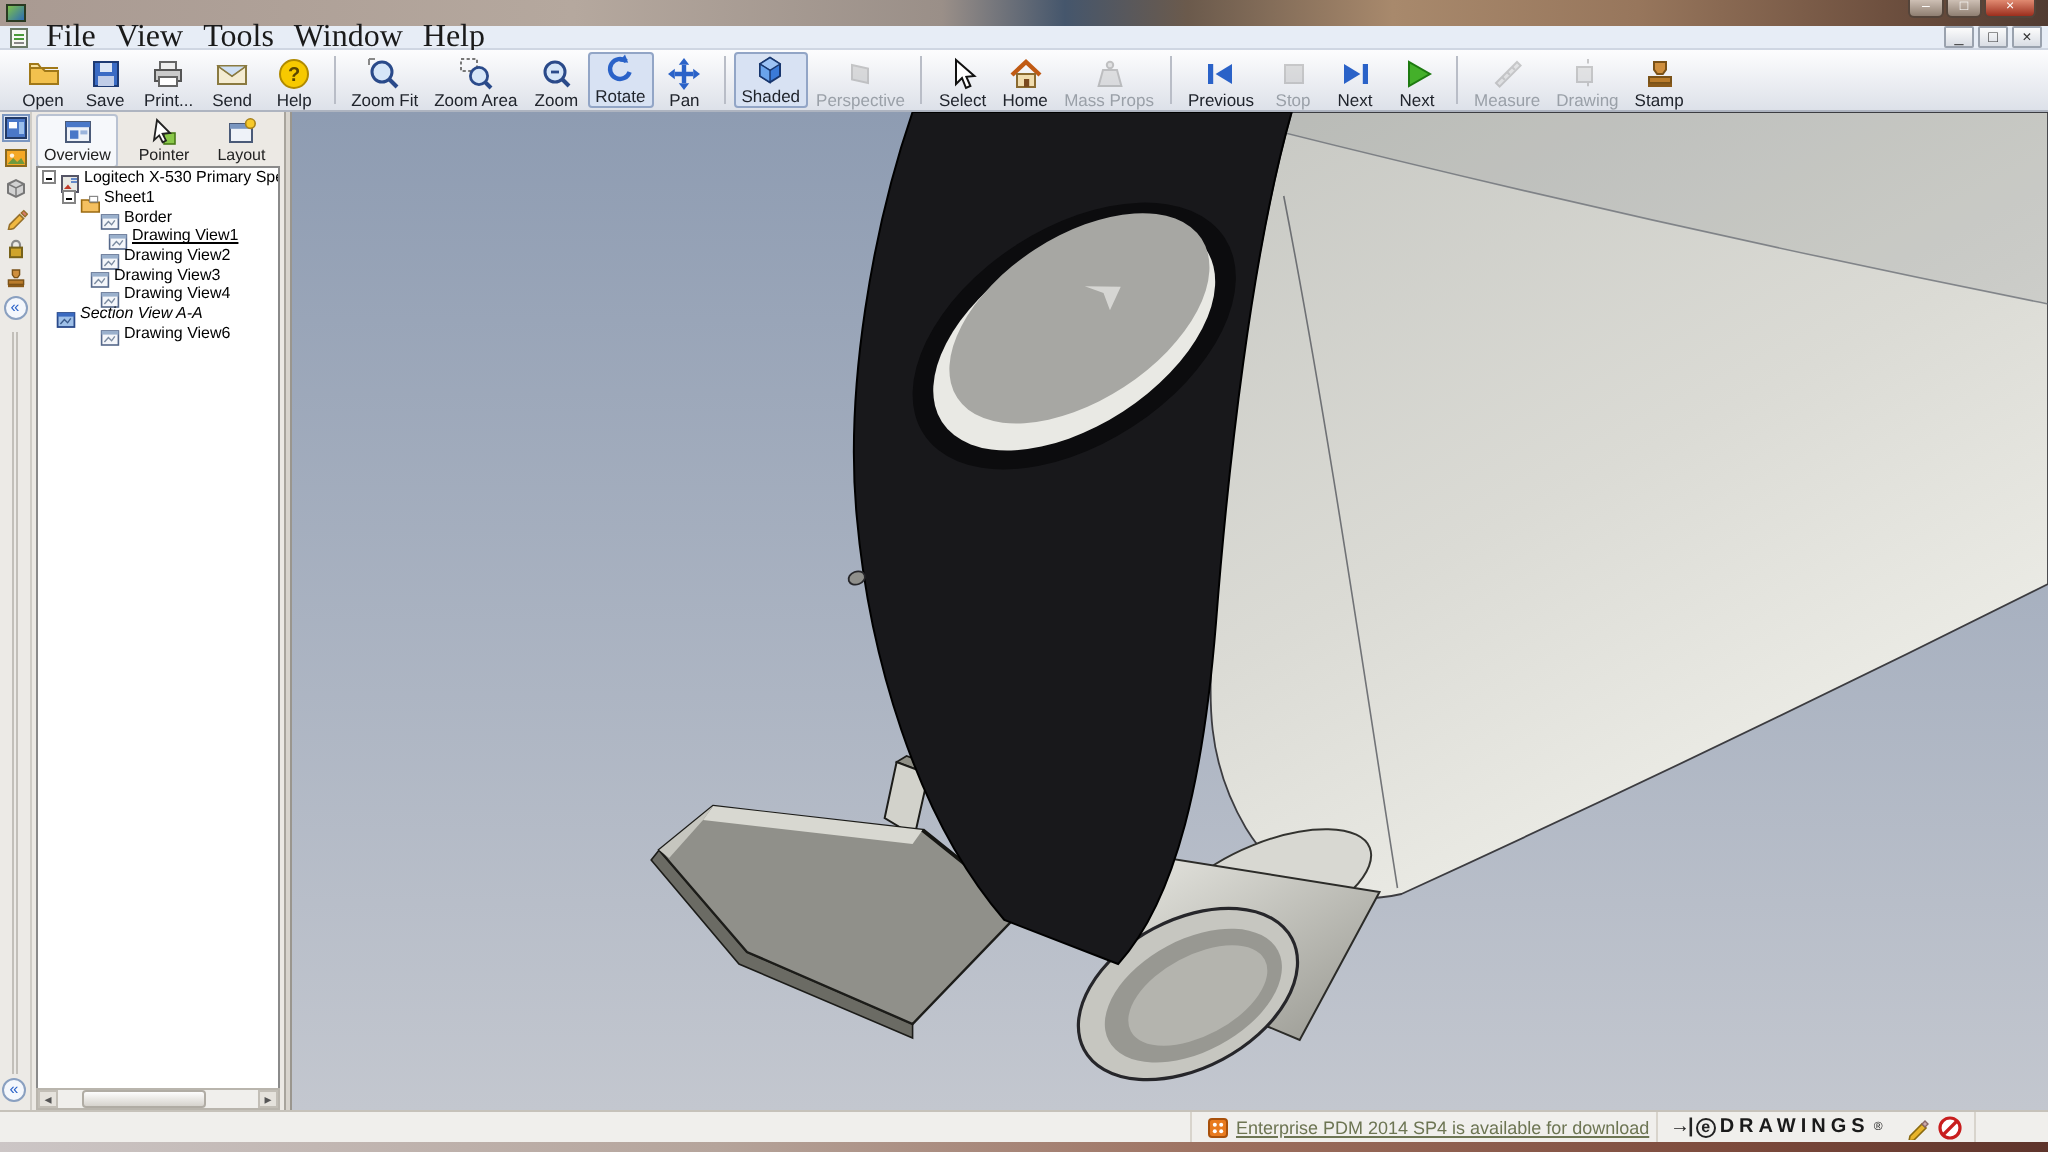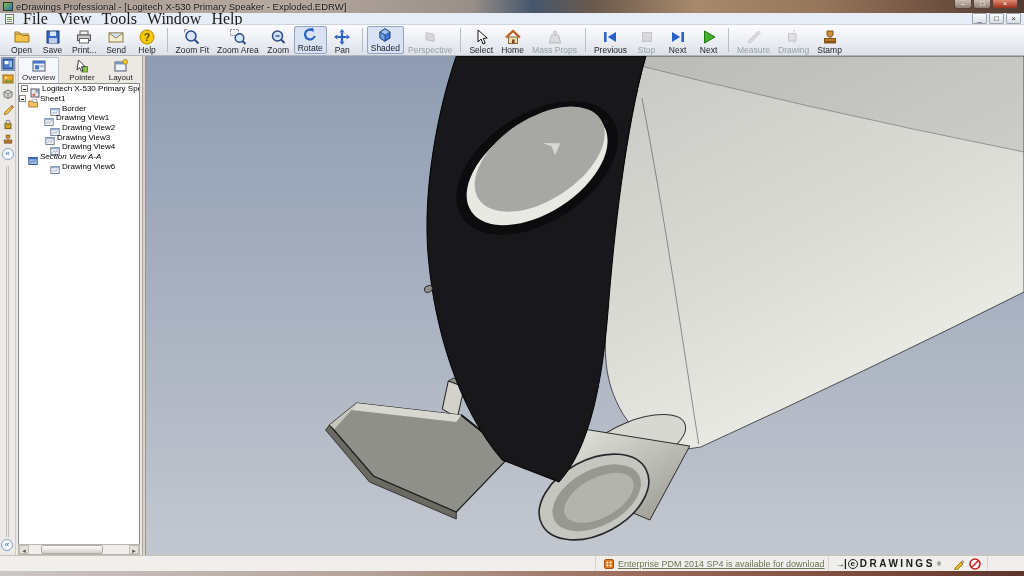--- a/index.html
+++ b/index.html
@@ -98,21 +98,20 @@
   .bottomstrip { position:absolute; top:571px; left:0; width:1024px; height:5px;
     background:linear-gradient(90deg,#ccc6c6 0%,#b5a49b 35%,#9c6f5e 60%,#7c4a3c 85%,#5e342b 100%); }
 </style>
 </head>
 <body>
 
 <div id="window">
 
   <div class="titlebar">
     <div class="app-icon"></div>
-    <div class="title-text">eDrawings Professional - [Logitech X-530 Primary Speaker - Exploded.EDRW]</div>
     <div class="caption-buttons" id="caption-buttons">
         <div class="cap-btn">–</div>
         <div class="cap-btn">□</div>
         <div class="cap-btn close">×</div>
       </div>
   </div>
 
   <div class="menubar">
     <div class="doc-icon"></div>
     <div id="menu-items" style="display:flex">
@@ -376,38 +375,38 @@
       <div class="tree-box" id="tree-box">
           <div class="tree-row" style="padding-left: 2px;">
             <span class="expander"></span>
             <span class="t-icon"><svg width="10" height="10" viewBox="0 0 10 10">
                 <rect x="1" y="1" width="8" height="8" fill="#e8e8e4" stroke="#556"></rect>
                 <path d="M2 7.5l2-2.2 1.8 2.2z" fill="#c03a2a"></path>
                 <path d="M5.5 2.5h3M5.5 4h3" stroke="#3a6ac0" stroke-width="0.8"></path>
               </svg></span>
             <span class="t-label">Logitech X-530 Primary Speaker - E</span>
           </div>
-          <div class="tree-row" style="">
+          <div class="tree-row" style="padding-left: 12px;">
             <span class="expander"></span>
             <span class="t-icon"><svg width="10" height="10" viewBox="0 0 10 10">
                 <path d="M0.8 3h3.4l1 1.2h4.4V9H0.8z" fill="#f5c060" stroke="#9a6a10" stroke-width="0.8"></path>
                 <rect x="4.8" y="1.2" width="4" height="2.8" fill="#fff" stroke="#888" stroke-width="0.6"></rect>
               </svg></span>
             <span class="t-label">Sheet1</span>
           </div>
           <div class="tree-row" style="padding-left: 22px;">
             <span class="spacer"></span>
             <span class="t-icon"><svg width="10" height="10" viewBox="0 0 10 10">
                 <rect x="0.8" y="1.5" width="8.4" height="7" fill="#f4f6fa" stroke="#55688a" stroke-width="0.8"></rect>
                 <rect x="0.8" y="1.5" width="8.4" height="1.8" fill="#9ab0cc"></rect>
                 <path d="M2.2 7l2-2.2 1.6 1.6 1.6-2.2" stroke="#7a8aa0" fill="none" stroke-width="0.7"></path>
               </svg></span>
             <span class="t-label">Border</span>
           </div>
-          <div class="tree-row" style="padding-left: 16px;">
+          <div class="tree-row" style="padding-left: 26px; text-decoration: underline;">
             <span class="spacer"></span>
             <span class="t-icon"><svg width="10" height="10" viewBox="0 0 10 10">
                 <rect x="0.8" y="1.5" width="8.4" height="7" fill="#f4f6fa" stroke="#55688a" stroke-width="0.8"></rect>
                 <rect x="0.8" y="1.5" width="8.4" height="1.8" fill="#9ab0cc"></rect>
                 <path d="M2.2 7l2-2.2 1.6 1.6 1.6-2.2" stroke="#7a8aa0" fill="none" stroke-width="0.7"></path>
               </svg></span>
             <span class="t-label">Drawing View1</span>
           </div>
           <div class="tree-row" style="padding-left: 22px;">
             <span class="spacer"></span>

